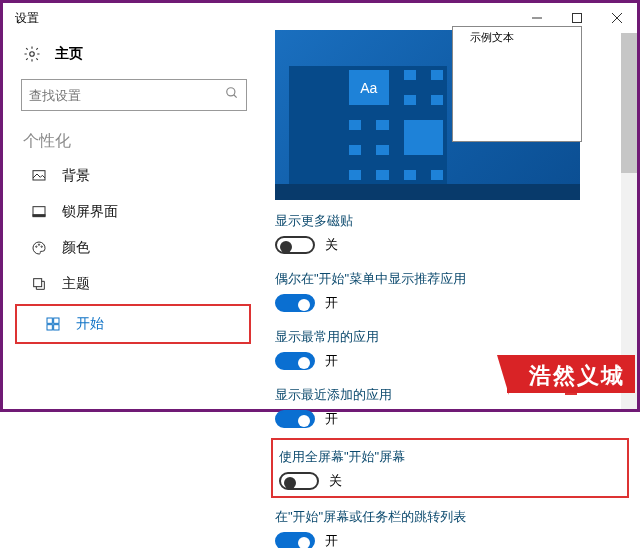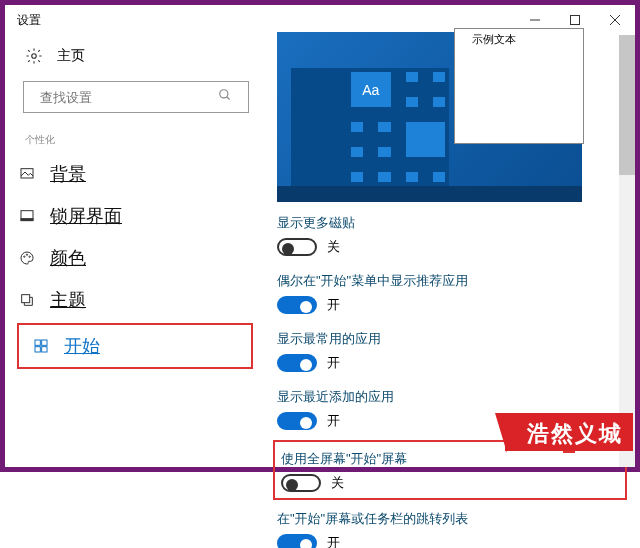--- a/index.html
+++ b/index.html
@@ -1,32 +1,32 @@
 <!DOCTYPE html>
 <html><head>
   <meta charset="utf-8">
   <style>
     * { margin: 0; padding: 0; box-sizing: border-box; font-family: "Microsoft YaHei", sans-serif; }
     body { width: 640px; height: 548px; background: #fff; position: relative; overflow: hidden; }
-    .window { width: 640px; height: 472px; border: 5px solid #701a75; position: relative; }
+    .window { width: 640px; height: 412px; border: 3px solid #701a75; position: relative; }
     
     .titlebar { height: 30px; display: flex; align-items: center; padding-left: 12px; font-size: 12px; }
     .titlebar-spacer { flex: 1; }
     .cbtn { width: 40px; height: 30px; display: flex; align-items: center; justify-content: center; }
     .cbtn svg { width: 10px; height: 10px; }
     
     .content { display: flex; height: calc(100% - 30px); }
     
     .sidebar { width: 260px; padding: 4px 0 0 0; }
-    .home { display: flex; align-items: center; padding: 8px 20px; font-size: 14px; margin-bottom: 8px; }
+    .home { display: flex; align-items: center; padding: 8px 20px; font-size: 14px; margin-bottom: 8px; font-weight: bold; }
     .home .icon { width: 18px; height: 18px; margin-right: 14px; display: flex; align-items: center; justify-content: center; }
-    .search { margin: 6px 16px 14px 18px; border: 1px solid #999; height: 32px; display: flex; align-items: center; padding: 0 16px; background: #fff; }
+    .search { margin: 6px 16px 14px 18px; border: 1px solid #999; height: 32px; display: flex; align-items: center; padding: 0 7px; background: #fff; }
     .search input { border: none; outline: none; flex: 1; font-size: 13px; color: #777; background: transparent; }
-    .section-label { padding: 6px 20px; font-size: 10px; color: #8a8a8a; }
-    .nav-item { display: flex; align-items: center; padding: 9px 13px; font-size: 18px; color: #111; text-decoration: underline; }
+    .section-label { padding: 6px 20px; font-size: 16px; color: #8a8a8a; }
+    .nav-item { display: flex; align-items: center; padding: 9px 27px; font-size: 14px; color: #111; }
     .nav-item .icon { width: 18px; height: 18px; margin-right: 14px; display: flex; align-items: center; justify-content: center; }
     .nav-item.selected { color: #1073c6; }
     .nav-box { margin: 2px 12px; border: 2px solid #d33; }
     
     .main { flex: 1; position: relative; padding: 0 12px 0 12px; }
     .preview { width: 305px; height: 170px; background: linear-gradient(135deg,#1a6fbf 0%, #0f5aa3 60%, #0b4e92 100%); position: relative; margin-top: -3px; }
     .preview .taskbar { position: absolute; bottom: 0; left: 0; right: 0; height: 16px; background: #083a6b; }
     .preview .startarea { position: absolute; bottom: 16px; left: 14px; width: 158px; height: 118px; background: #064a8a; }
     .preview .live { position: absolute; bottom: 16px; left: 70px; width: 102px; height: 118px; display: grid; grid-template-columns: repeat(4,1fr); grid-template-rows: repeat(5,1fr); gap: 15px; padding: 4px; }
     .tile { background: #1e82d8; }

